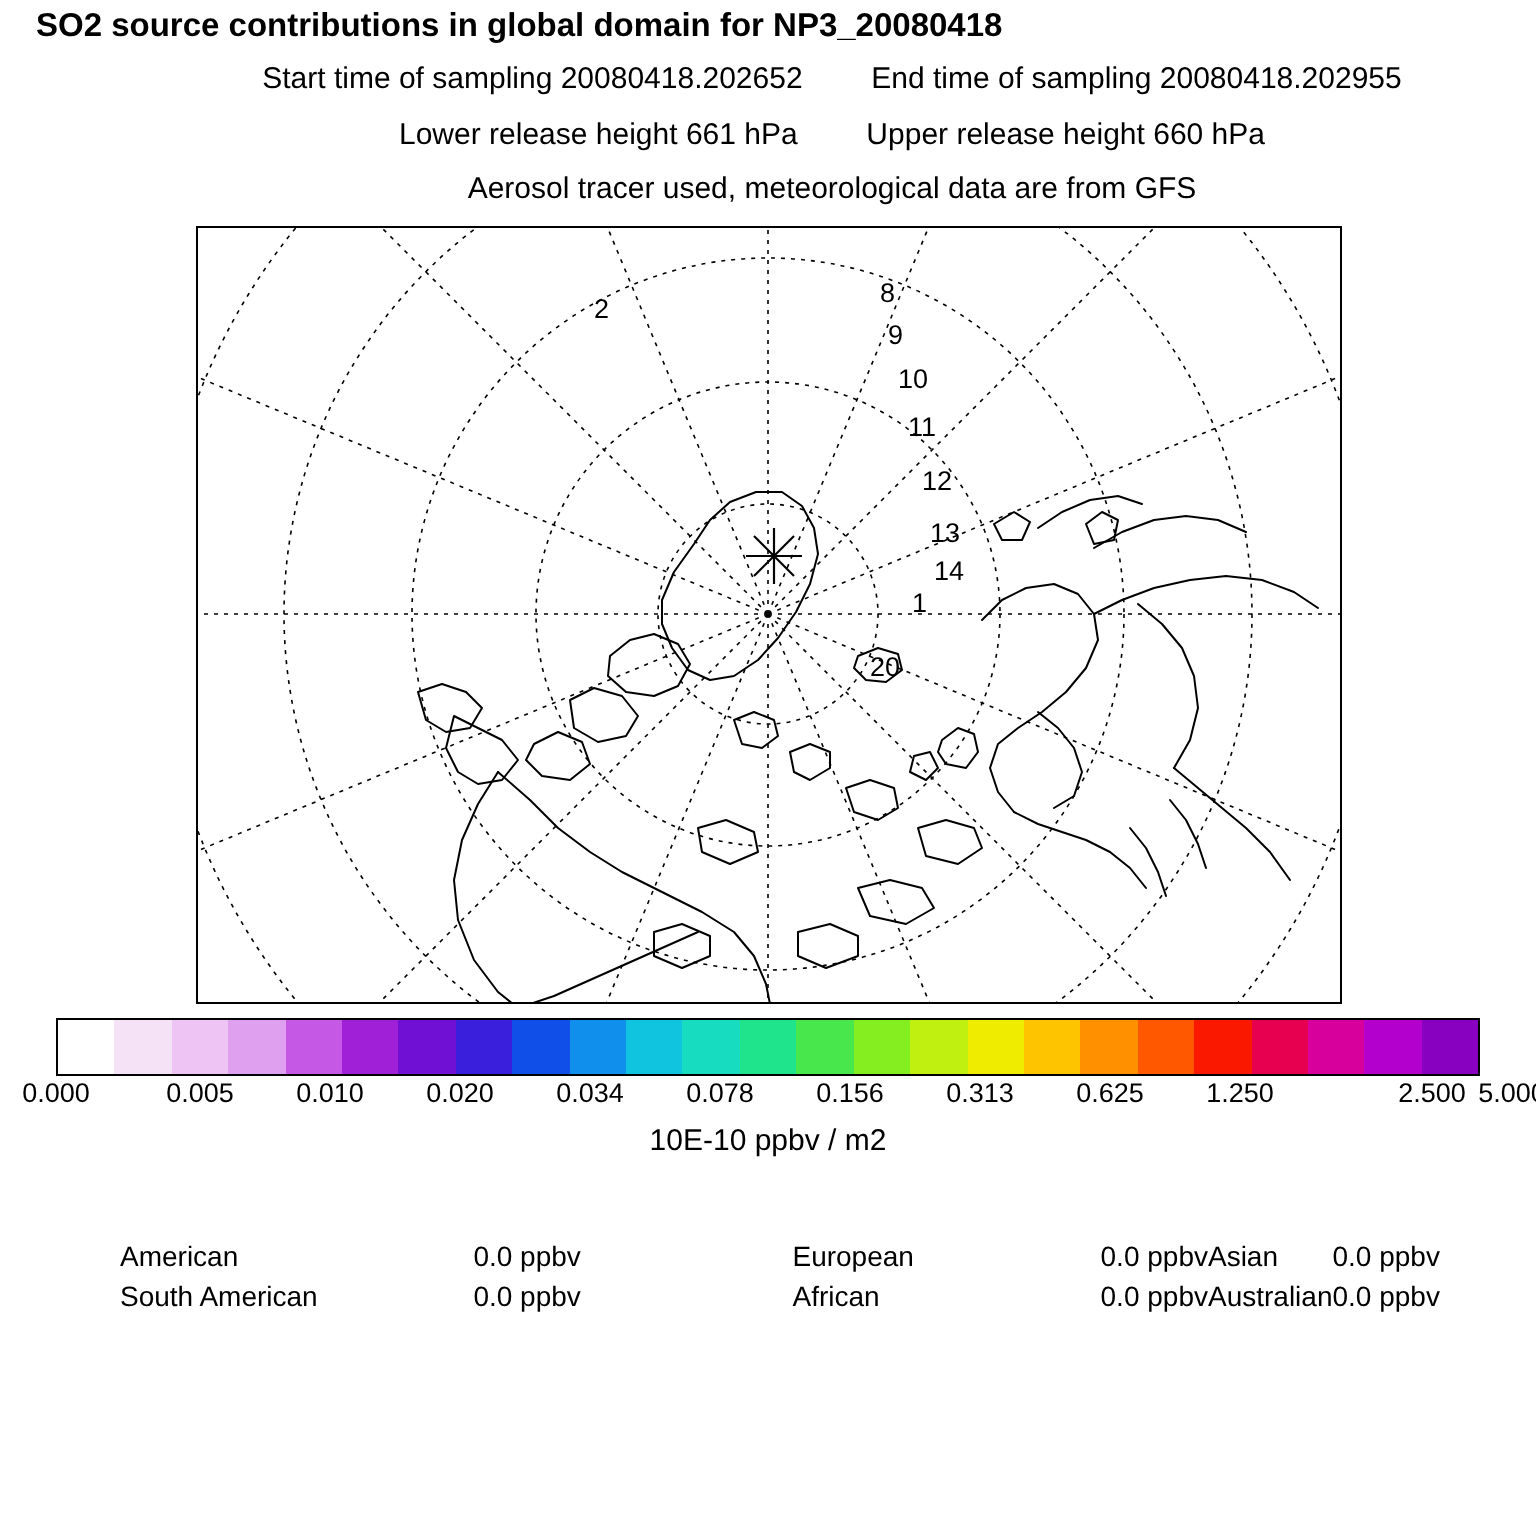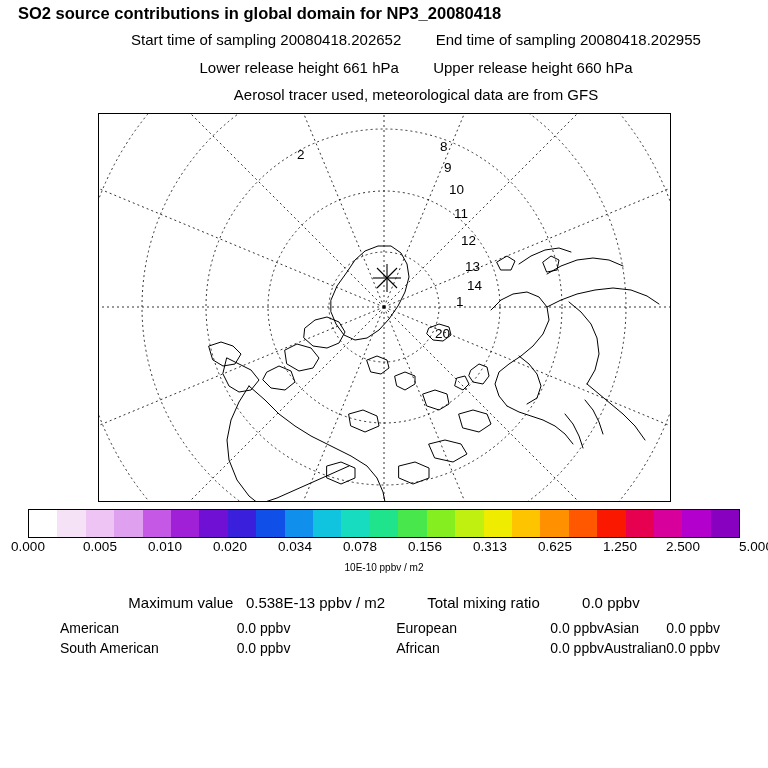--- a/index.html
+++ b/index.html
@@ -92,21 +92,21 @@
     font-size: 13.5px;
     white-space: nowrap;
     transform: translateX(-50%);
   }
   .cbar-unit {
     position: absolute;
     top: 562px;
     left: 0;
     width: 768px;
     text-align: center;
-    font-size: 10px;
+    font-size: 15px;
   }
 
   
   .stats {
     position: absolute;
     left: 0;
     width: 768px;
     font-size: 15px;
   }
   .stats-row1 { top: 594px; text-align: center; }
@@ -293,35 +293,26 @@
     <span class="tick" style="left:28px;">0.000</span>
     <span class="tick" style="left:100px;">0.005</span>
     <span class="tick" style="left:165px;">0.010</span>
     <span class="tick" style="left:230px;">0.020</span>
     <span class="tick" style="left:295px;">0.034</span>
     <span class="tick" style="left:360px;">0.078</span>
     <span class="tick" style="left:425px;">0.156</span>
     <span class="tick" style="left:490px;">0.313</span>
     <span class="tick" style="left:555px;">0.625</span>
     <span class="tick" style="left:620px;">1.250</span>
-    <span class="tick" style="left:683px;">2.500</span>
+    <span class="tick" style="left:716px;">2.500</span>
     <span class="tick" style="left:740px;margin-left:16px;">5.000</span>
   </div>
 
   <div class="cbar-unit">10E-10 ppbv / m2</div>
 
-  <div class="stats stats-row1">
-    <span>Maximum value</span>
-    <span>&nbsp;</span>
-    <span>0.538E-13 ppbv / m2</span>
-    <span class="inline-gap"></span>
-    <span>Total mixing ratio</span>
-    <span class="inline-gap"></span>
-    <span>0.0 ppbv</span>
-  </div>
 
   <table class="row-tbl">
     <tbody>
         <tr>
       <td class="cat-name col-a">American</td>
       <td class="cat-val col-a">0.0 ppbv</td>
       <td class="cat-name col-b">European</td>
       <td class="cat-val col-b">0.0 ppbv</td>
       <td class="cat-name col-c">Asian</td>
       <td class="cat-val col-c">0.0 ppbv</td>

